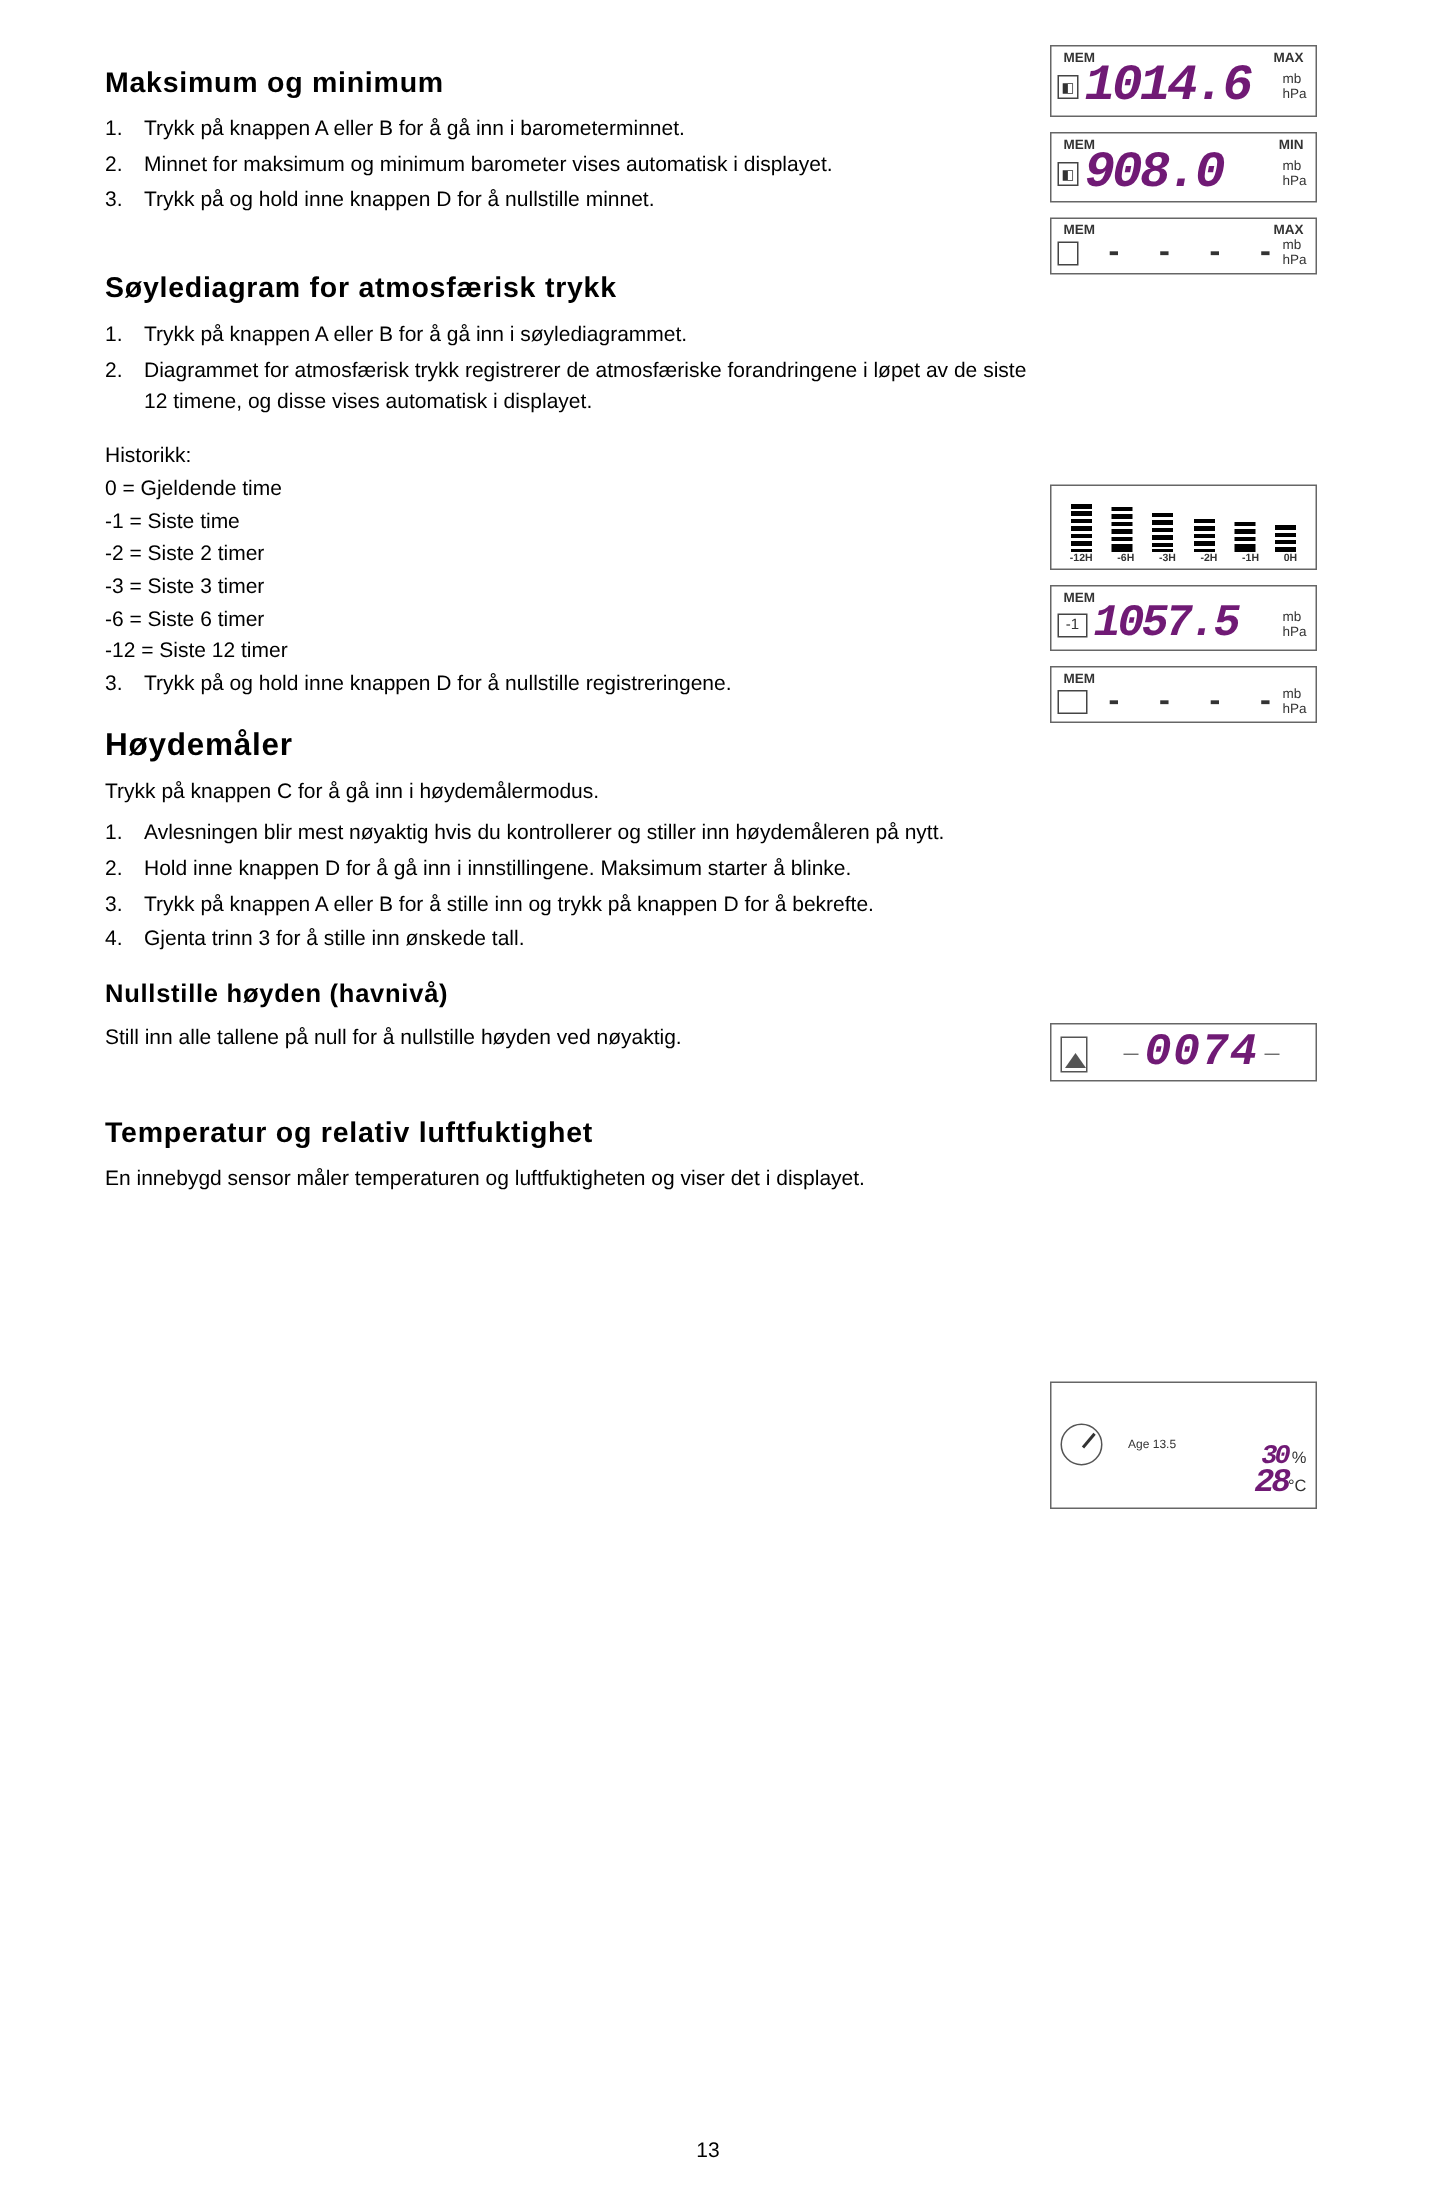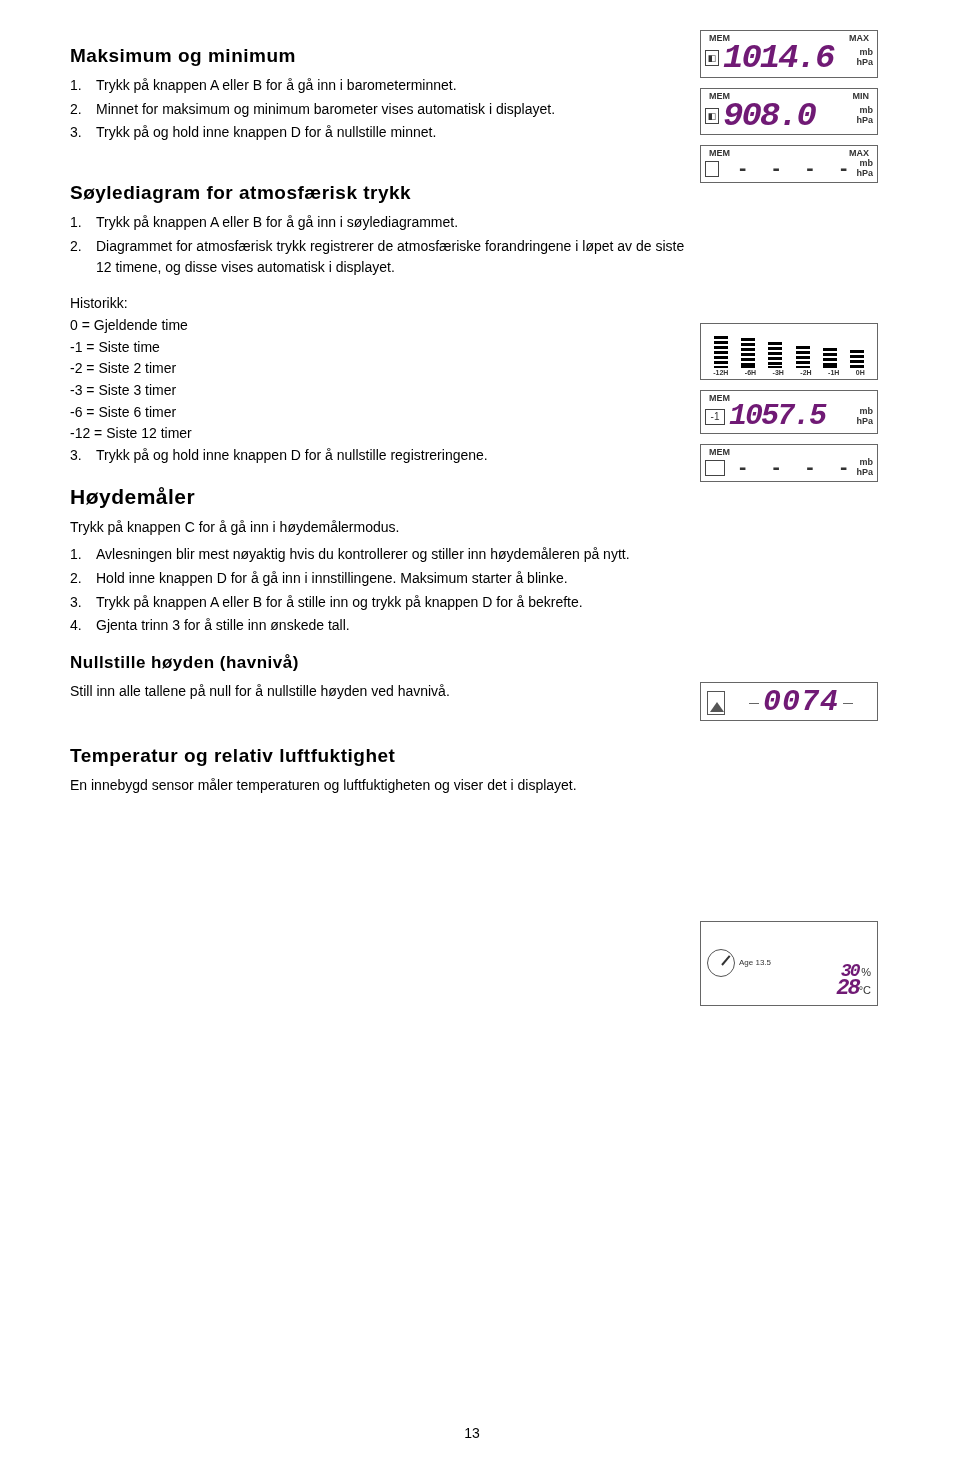--- a/index.html
+++ b/index.html
@@ -105,22 +105,22 @@
     font-weight: bold;
     font-style: italic;
     letter-spacing: -2px;
     font-size: 34px;
     line-height: 0.9;
     flex: 1;
     color: #701a75;
   }
   .seg.small { font-size: 22px; }
   .unit {
-    font-size: 9px; font-weight: bold;
-    width: 18px; text-align: right;
+    font-size: 9px; font-weight: normal;
+    width: 18px; 
     line-height: 1.1;
   }
   .dashes {
     font-family: monospace;
     font-weight: bold;
     font-size: 18px;
     letter-spacing: 6px;
     flex:1; text-align:right; color:#333;
   }
   .barchart {
@@ -195,21 +195,21 @@
     <p class="para">Trykk på knappen C for å gå inn i høydemålermodus.</p>
 
     <ol class="numlist">
       <li><span class="num">1.</span><span>Avlesningen blir mest nøyaktig hvis du kontrollerer og stiller inn høydemåleren på nytt.</span></li>
       <li><span class="num">2.</span><span>Hold inne knappen D for å gå inn i innstillingene. Maksimum starter å blinke.</span></li>
       <li><span class="num">3.</span><span> Trykk på knappen A eller B for å stille inn og trykk på knappen D for å bekrefte.</span></li>
       <li><span class="num">4.</span><span>Gjenta trinn 3 for å stille inn ønskede tall.</span></li>
     </ol>
 
     <h3 class="subsec">Nullstille høyden (havnivå)</h3>
-    <p class="para">Still inn alle tallene på null for å nullstille høyden ved havnivå.</p>
+    <p class="para">Still inn alle tallene på null for å nullstille høyden ved nøyaktig.</p>
 
     <div class="spacer-md"></div>
 
     <h2 class="sec">Temperatur og relativ luftfuktighet</h2>
     <p class="para">En innebygd sensor måler temperaturen og luftfuktigheten og viser det i displayet.</p>
   </div>
 
   <div class="col-right">
 
     <div class="lcd">
@@ -303,21 +303,21 @@
           <span class="seg" style="font-size:30px; flex:0; letter-spacing:1px;">0074</span>
           <span style="font-size:10px; margin-left:4px;">—</span>
         </div>
       </div>
     </div>
 
     <div style="height:190px"></div>
 
     <div class="tempbox">
       <div class="row">
-        <div style="display:flex; align-items:center; gap:4px;">
+        <div style="display:flex; align-items:center; gap:17px;">
           <div class="gauge"></div>
           <div style="font-size:8px;">
             <span>Age</span>
             <span>13.5</span>
           </div>
         </div>
         <div style="text-align:right;margin-top:37px;">
           <div><span class="seg small" style="font-size:18px;">30</span> <span style="font-size:11px;">%</span></div>
           <div><span class="seg small" style="font-size:22px;">28</span><span style="font-size:11px;">°C</span></div>
         </div>

